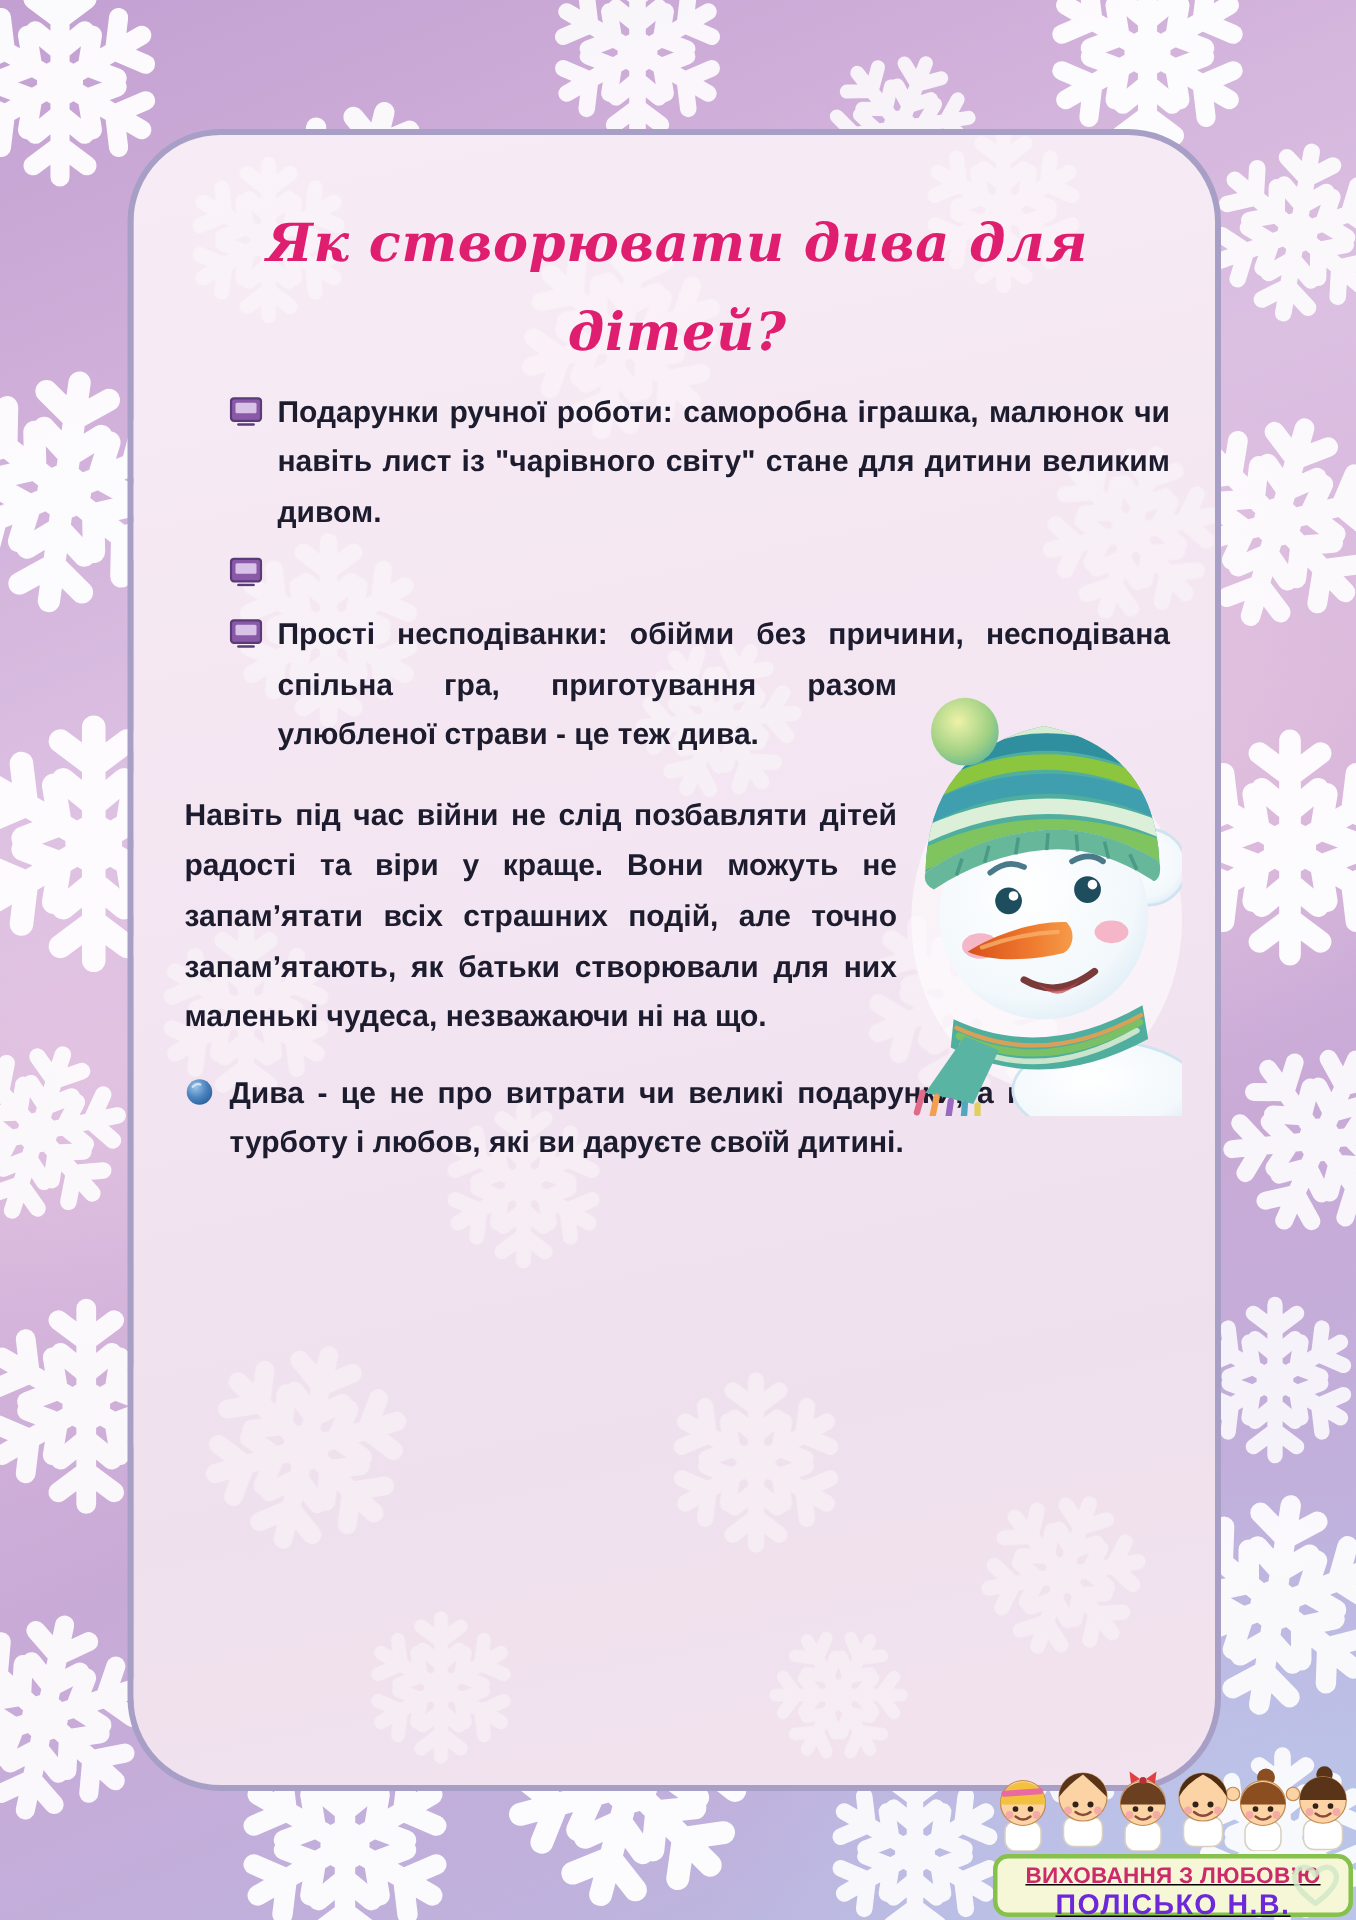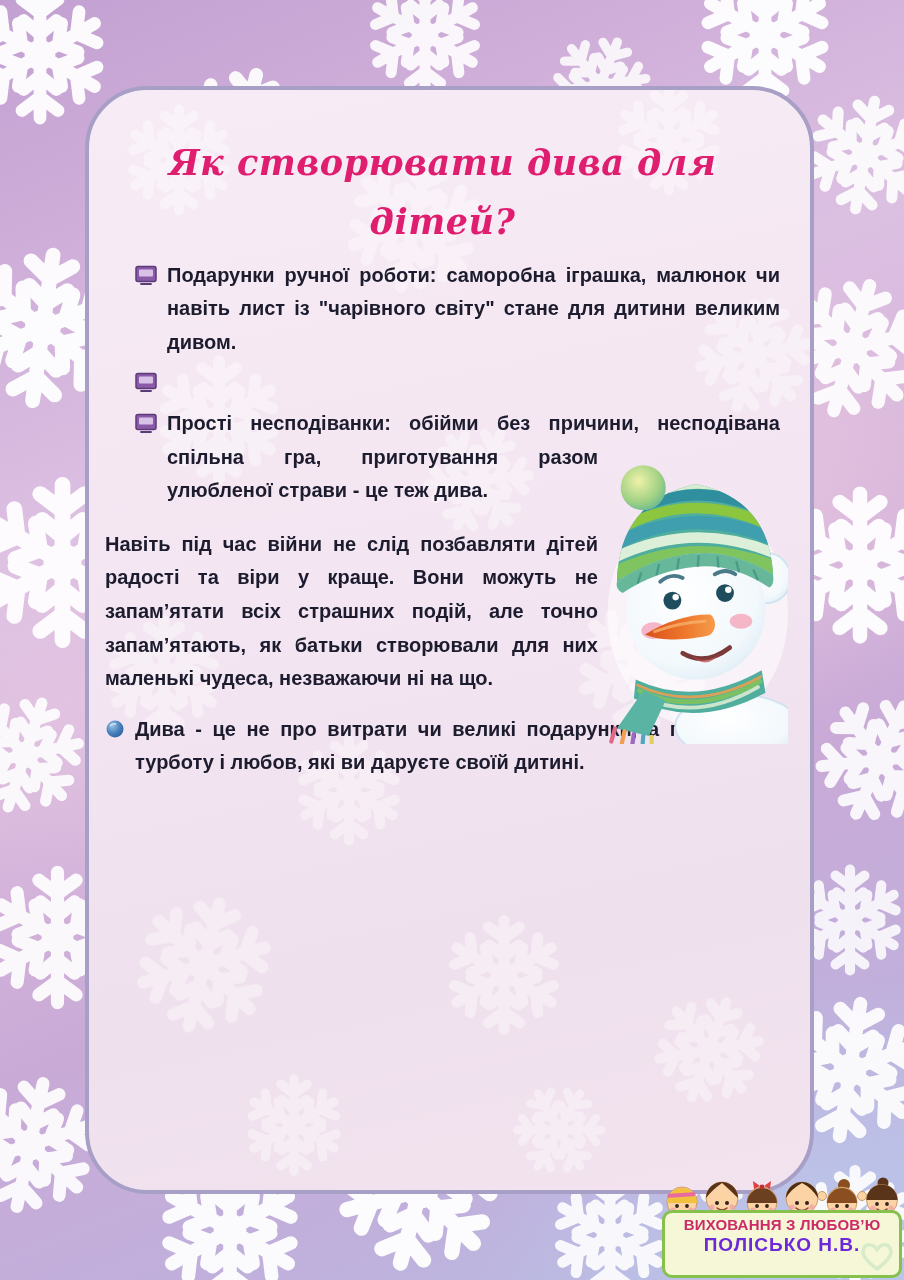--- a/index.html
+++ b/index.html
@@ -8,37 +8,37 @@
          background:linear-gradient(158deg,#c2a0d2 0%,#cfaed9 16%,#dcc0e2 34%,#d6b6db 50%,#c9aad7 66%,#c0b0dc 84%,#b7c0e4 100%);}
   .tint{position:absolute;inset:0;pointer-events:none;}
   .tint1{background:radial-gradient(ellipse 420px 340px at 78% 38%,rgba(244,206,226,.55),rgba(244,206,226,0) 70%);}
   .tint2{background:radial-gradient(ellipse 420px 300px at 8% 55%,rgba(238,206,230,.45),rgba(238,206,230,0) 70%);}
   .tint3{background:radial-gradient(ellipse 520px 360px at 92% 96%,rgba(188,204,240,.6),rgba(188,204,240,0) 70%);}
   .snow-layer{position:absolute;inset:0;}
   .card{position:absolute;left:85px;top:86px;width:729px;height:1108px;box-sizing:border-box;
         border:4px solid #a89fc7;border-radius:62px;overflow:hidden;
         background:linear-gradient(168deg,#f7ecf5 0%,#f3e5f1 45%,#efe0ed 75%,#f2e3ef 100%);}
   .card-snow{position:absolute;inset:0;}
-  .card-inner{position:absolute;inset:0;padding:30px 30px 16px 16px;box-sizing:border-box;}
+  .card-inner{position:absolute;inset:0;padding:30px 30px 16px 34px;box-sizing:border-box;}
   .title{margin:14px 0 0 0;text-align:center;font-family:"DejaVu Serif",serif;
          font-style:italic;font-weight:bold;font-size:35px;letter-spacing:.5px;color:#e01e70;}
   .body-text{color:#1c1c2e;font-weight:700;font-size:20px;line-height:1.68;text-align:justify;}
   p.para{margin:20px 0 0 0;}
   p.bullet{margin:7px 0 0 30px;padding-left:32px;text-indent:-32px;}
   p.bullet-ball{margin:17px 0 0 0;padding-left:30px;text-indent:-30px;}
   .b-icon{display:inline-block;width:22px;height:20px;margin-right:10px;vertical-align:-3px;text-indent:0;}
   .ball-icon{display:inline-block;width:20px;height:20px;margin-right:10px;vertical-align:-3px;text-indent:0;}
   .snowman-float{float:right;width:168px;height:300px;margin:4px 0 2px 14px;position:relative;
                  shape-outside:polygon(0 52px,100% 52px,100% 100%,0 100%);}
   .snowman-float svg{position:absolute;top:40px;right:-8px;}
   .badge{position:absolute;right:0;bottom:0;width:248px;height:104px;}
   .badge-kids{position:absolute;top:-2px;left:0;}
-  .badge-banner{position:absolute;left:6px;right:2px;bottom:2px;height:68px;box-sizing:border-box;
+  .badge-banner{position:absolute;left:6px;right:2px;bottom:2px;height:42px;box-sizing:border-box;
                 background:#f5f7d6;border:3px solid #86c14e;border-radius:10px;
-                text-align:center;padding-top:3px;}
+                text-align:center;padding-top:3px;text-decoration:underline;}
   .badge-line1{color:#cc2a6a;font-weight:bold;font-size:15px;letter-spacing:.2px;}
   .badge-line2{color:#6d28d9;font-weight:bold;font-size:19px;letter-spacing:1px;margin-top:1px;}
   .badge-heart{position:absolute;right:4px;bottom:2px;opacity:.85;}
 </style>
 </head>
 <body>
 
 <div class="stage">
   <div class="tint tint1"></div>
   <div class="tint tint2"></div>

